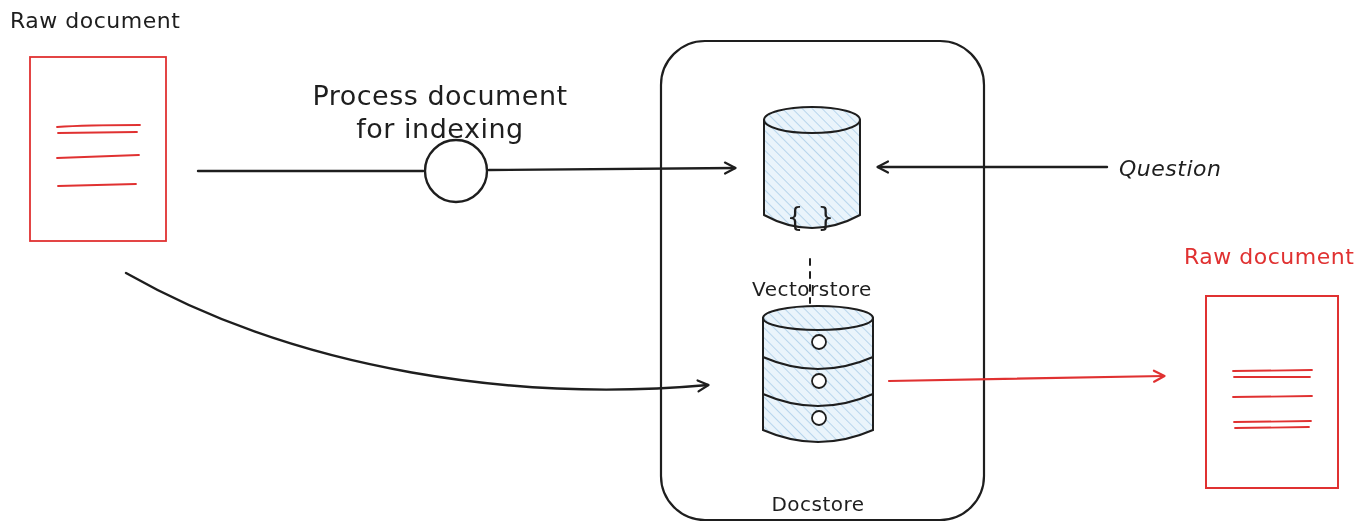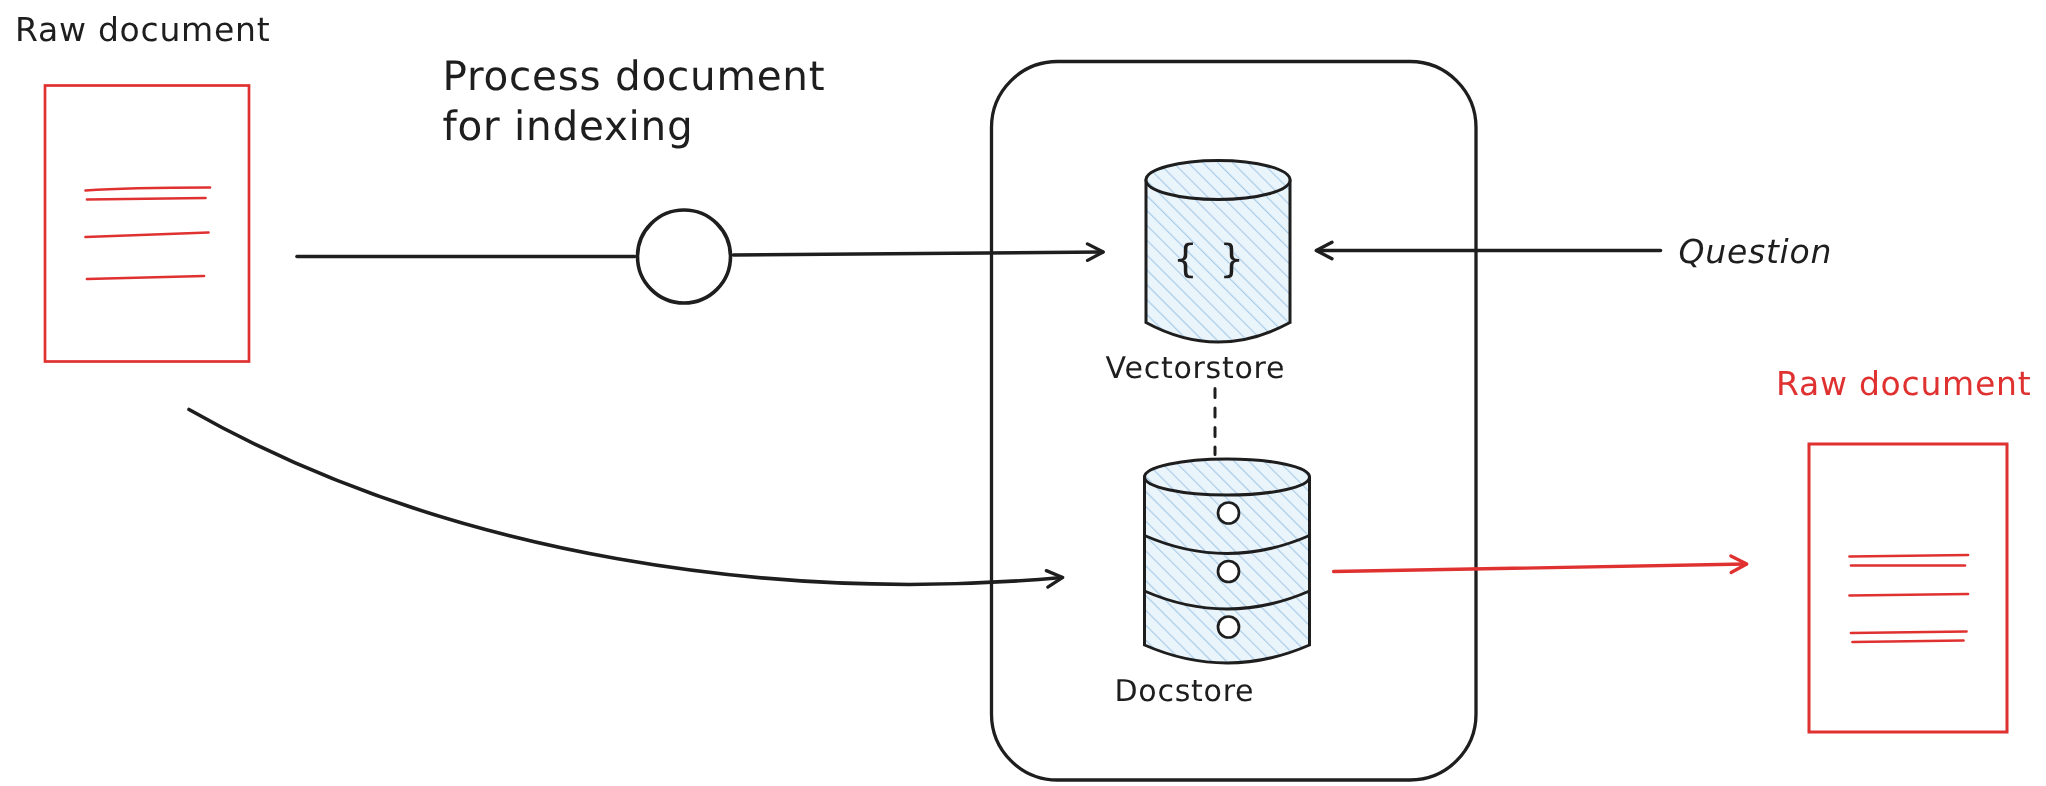--- a/index.html
+++ b/index.html
@@ -20,21 +20,21 @@
   }
   .label {
     position: absolute;
     color: #1e1e1e;
     white-space: pre-line;
     line-height: 1.22;
     letter-spacing: 0.5px;
     font-weight: 500;
     text-align: right;
   }
-  .label.center { text-align: left; }
+  .label.center { text-align: center; margin-top: 44px; }
   .lbl-sm { font-size: 20px; }
   .lbl-md { font-size: 22px; }
   .lbl-lg { font-size: 27px; }
   .braces { font-size: 26px; letter-spacing: 3px; font-weight: 500; }
   .red { color: #e03131; }
 </style>
 </head>
 <body>
 
 <div class="stage">

